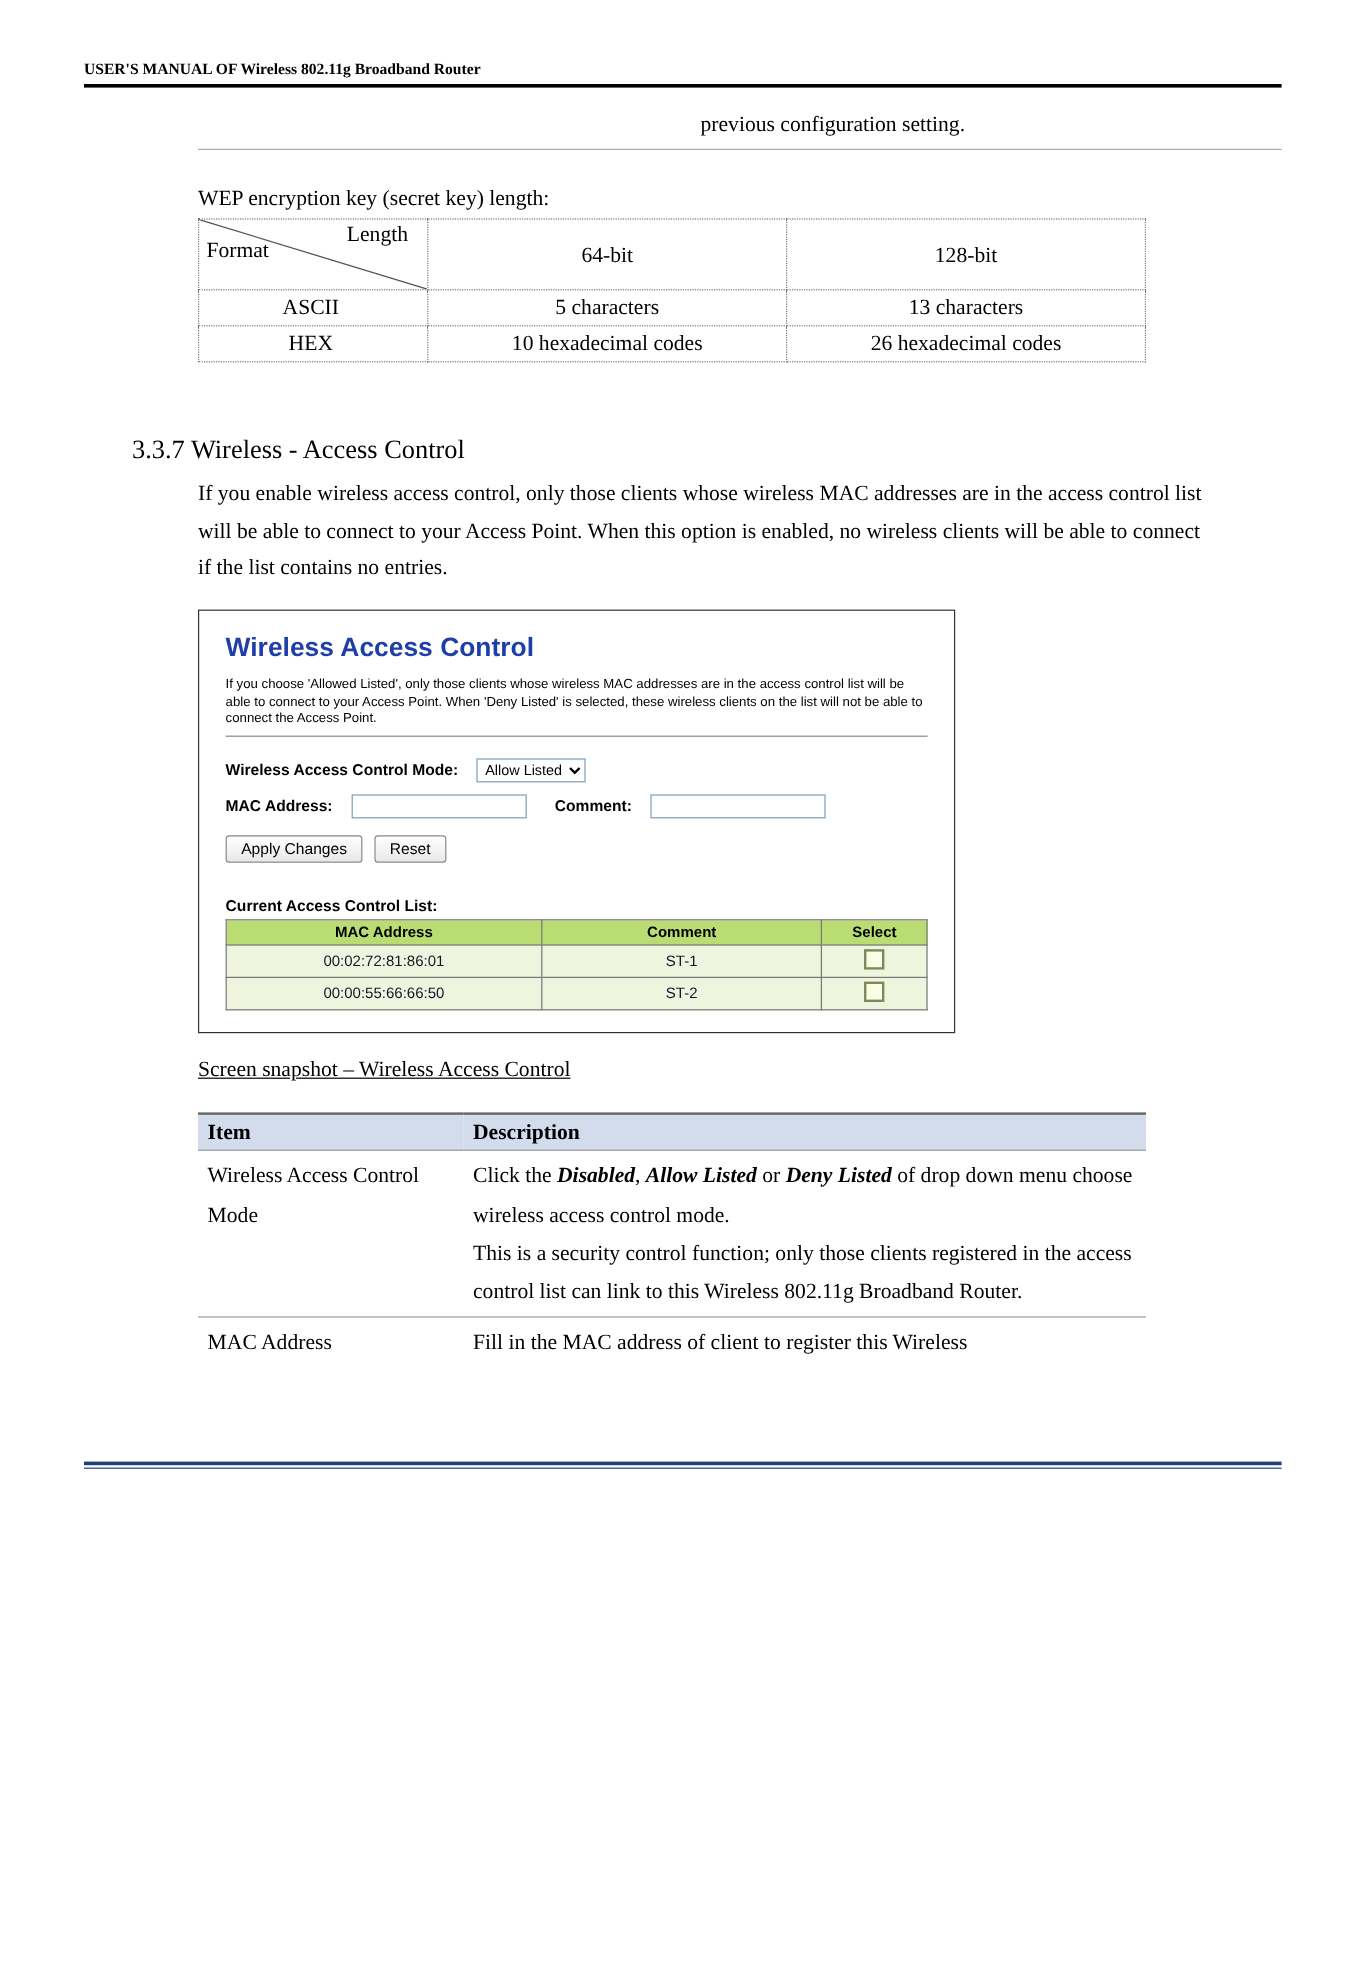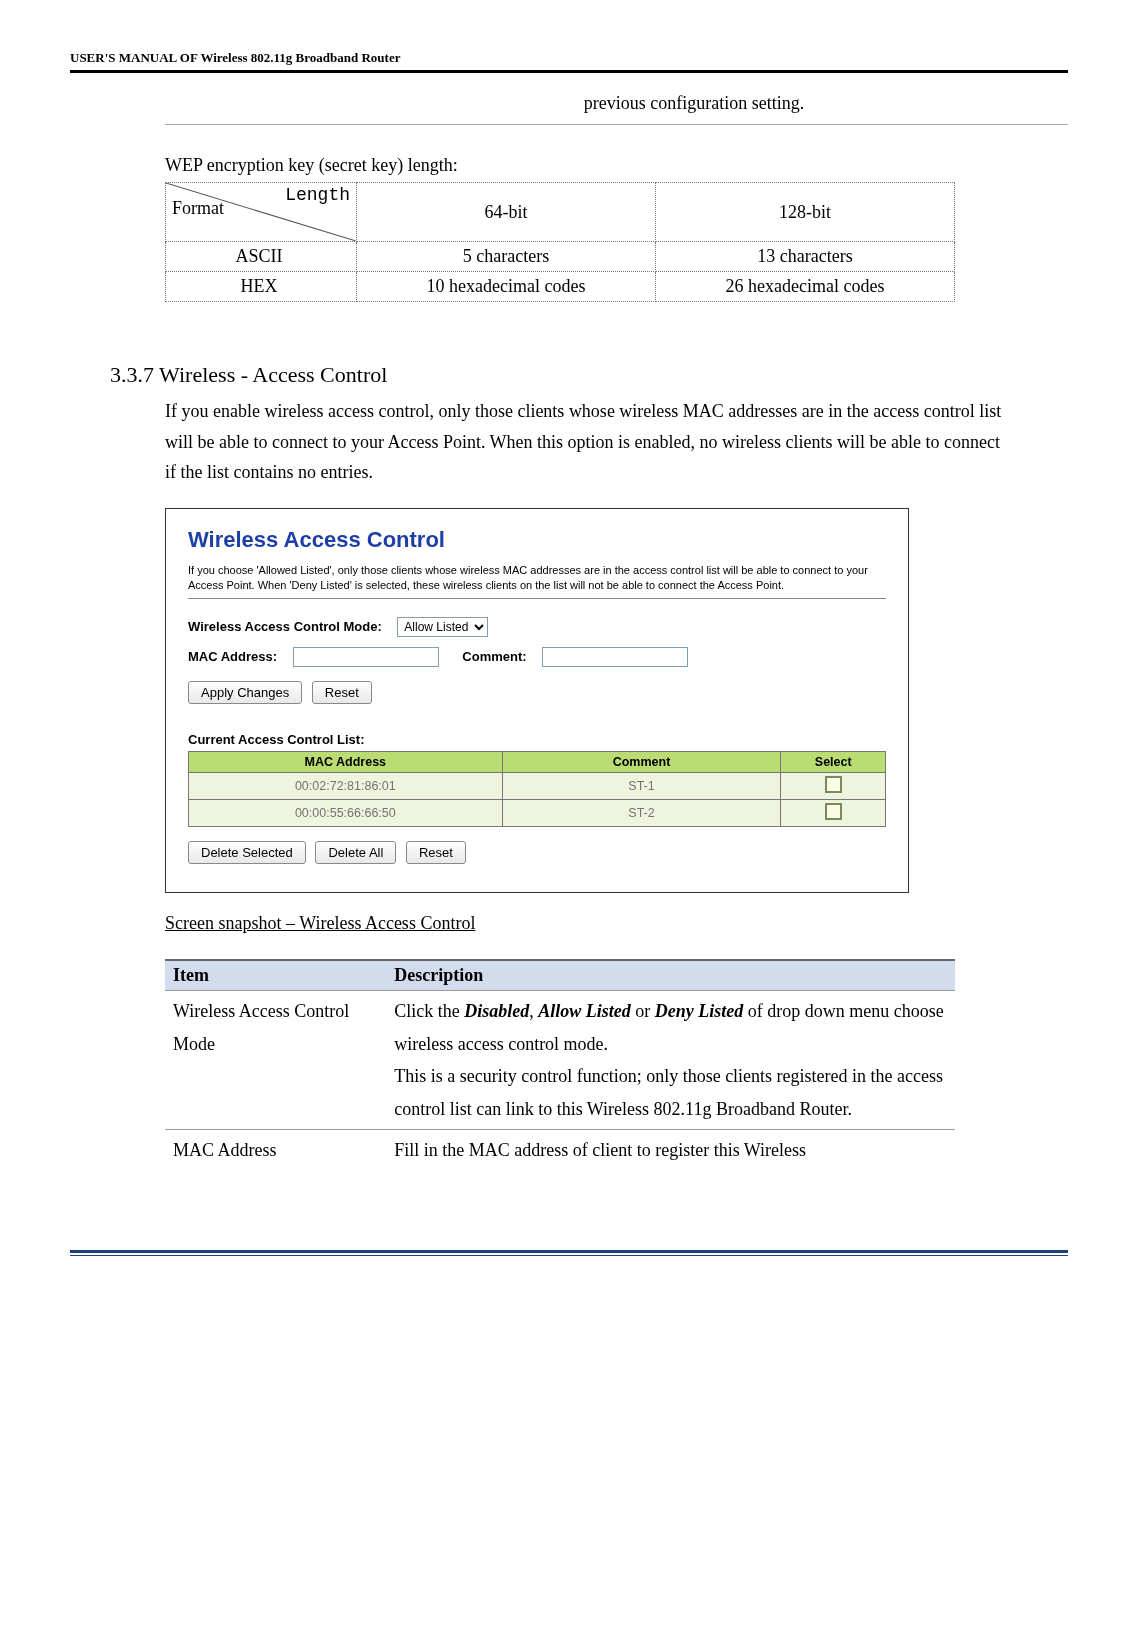--- a/index.html
+++ b/index.html
@@ -44,38 +44,38 @@
     padding: 4px 10px;
     text-align: center;
     font-size: 18px;
   }
   .format-cell {
     position: relative;
     height: 50px;
     width: 170px;
     text-align: left;
   }
-  .format-cell .len { position: absolute; top: 2px; right: 6px; font-family: Liberation Mono, monospace; }
+  .format-cell .len { position: absolute; top: 2px; right: 16px; }
   .format-cell .fmt { position: absolute; bottom: 22px; left: 6px; }
   .diag-svg { position: absolute; top: 0; left: 0; width: 100%; height: 100%; }
   .ascii-cell, .hex-cell { text-align: right; padding-right: 14px !important; }
 
   .section-heading {
     margin: 60px 0 8px 40px;
     font-size: 22px;
   }
   .section-text {
     margin: 0 60px 20px 95px;
     line-height: 1.7;
     font-size: 18px;
   }
   .screenshot-box {
     border: 1px solid #333;
     margin: 0 8px 20px 95px;
-    width: 744px;
+    width: 631px;
     padding: 18px 22px;
     box-sizing: border-box;
     font-family: Arial, sans-serif;
     font-size: 13px;
   }
   .wac-title {
     color: #1e3ea8;
     font-weight: bold;
     font-size: 22px;
     margin: 0 0 10px 0;
@@ -122,21 +122,21 @@
     background: #b9dd72;
     border: 1px solid #777;
     padding: 3px;
     font-weight: bold;
   }
   .acl-table td {
     background: #eef4de;
     border: 1px solid #777;
     padding: 3px;
     text-align: center;
-    color: #737373;
+    color: #0f172a;
   }
   .acl-table td.select-cell { text-align: center; }
   .checkbox-cell {
     width: 13px; height: 13px; border: 2px solid #7a8a5a; display: inline-block; background: #fbfce6;
   }
   .snapshot-caption {
     margin: 14px 0 25px 95px;
     text-decoration: underline;
     font-size: 18px;
   }
@@ -255,25 +255,20 @@
       <td class="select-cell"><span class="checkbox-cell"></span></td>
     </tr>
     <tr>
       <td>00:00:55:66:66:50</td>
       <td>ST-2</td>
       <td class="select-cell"><span class="checkbox-cell"></span></td>
     </tr>
   </tbody>
     </table>
 
-  <div class="form-row" style="margin-top:14px">
-    <button class="btn">Delete Selected</button>
-    <button class="btn">Delete All</button>
-    <button class="btn">Reset</button>
-  </div>
 </div>
 
 <div class="snapshot-caption">Screen snapshot – Wireless Access Control</div>
 
 <table class="item-table">
   <tbody>
       <tr>
     <th style="width:28%">Item</th>
     <th>Description</th>
   </tr>

